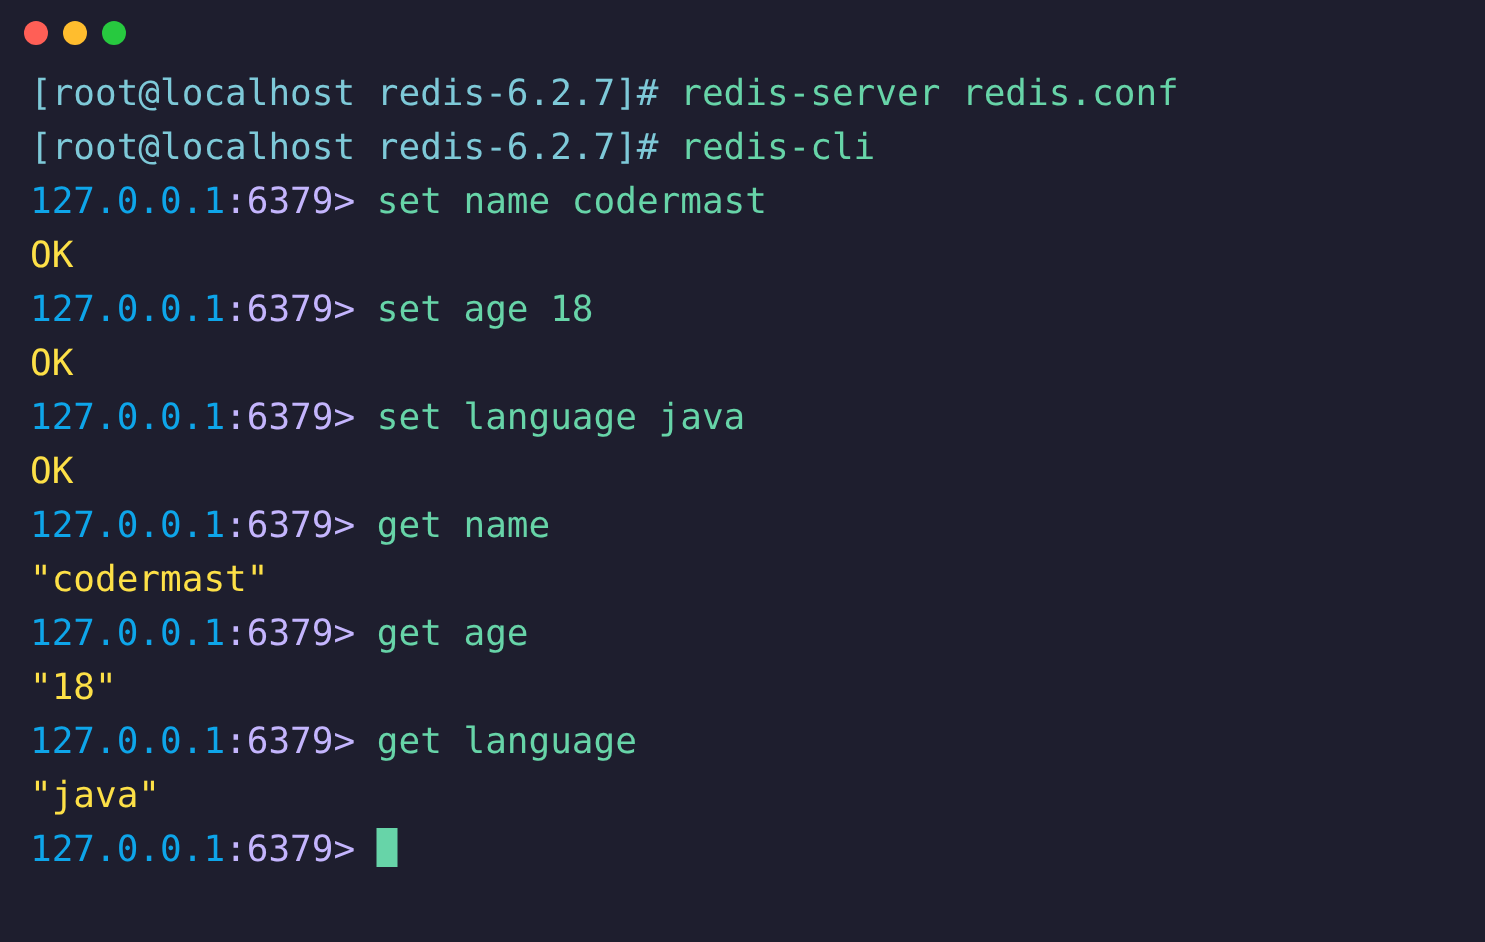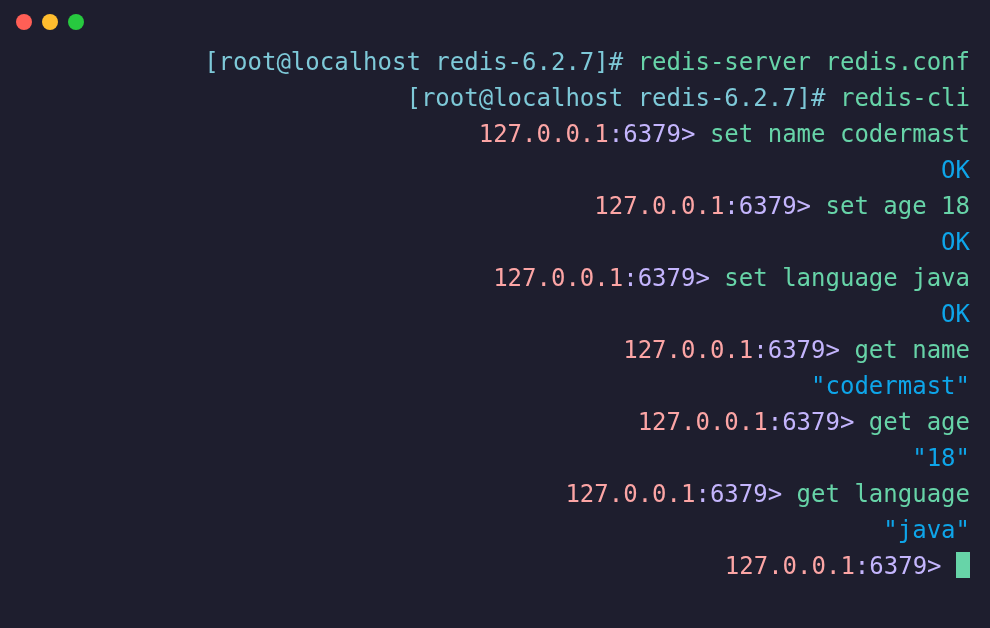--- a/index.html
+++ b/index.html
@@ -1,19 +1,18 @@
 <!DOCTYPE html>
 <html><head>
   <meta charset="utf-8">
   <style>
     * {
       margin: 0;
       padding: 0;
       box-sizing: border-box;
-      text-align: right;
     }
     body {
       background: #1e1e2e;
       font-family: 'Menlo', 'Monaco', 'Consolas', monospace;
       font-size: 24px;
       line-height: 1.5;
       color: #cdd6f4;
       width: 990px;
       height: 628px;
       overflow: hidden;
@@ -37,30 +36,30 @@
       padding: 4px 20px 20px 20px;
       white-space: pre;
     }
     .line {
       display: block;
     }
     .prompt-shell {
       color: #7ec9d8;
     }
     .prompt-ip {
-      color: #fca5a5;
+      color: #0ea5e9;
     }
     .prompt-port {
       color: #c4b5fd;
     }
     .cmd {
       color: #67d4a8;
     }
     .output {
-      color: #0ea5e9;
+      color: #fde047;
     }
     .cursor {
       display: inline-block;
       width: 14px;
       height: 26px;
       background: #67d4a8;
       vertical-align: text-bottom;
       margin-bottom: 2px;
     }
   </style>

